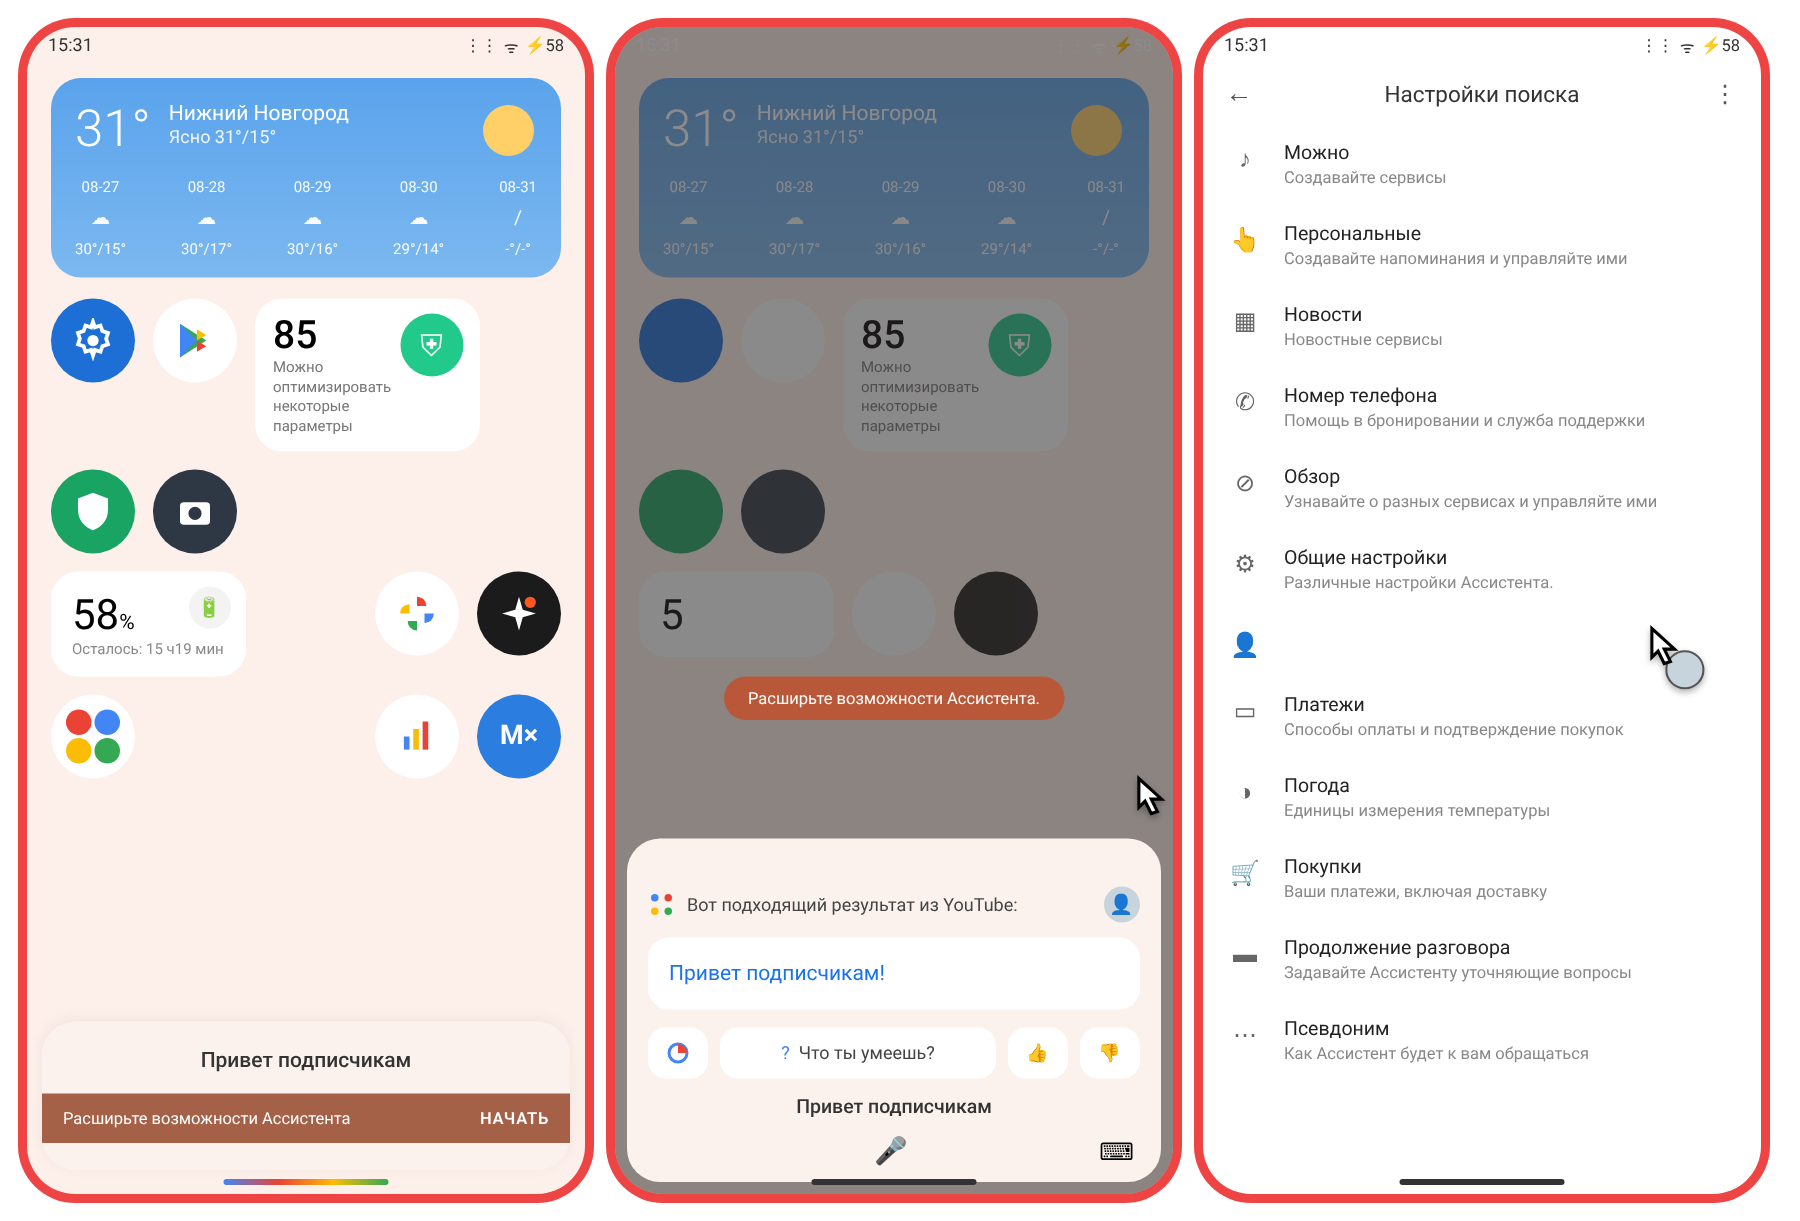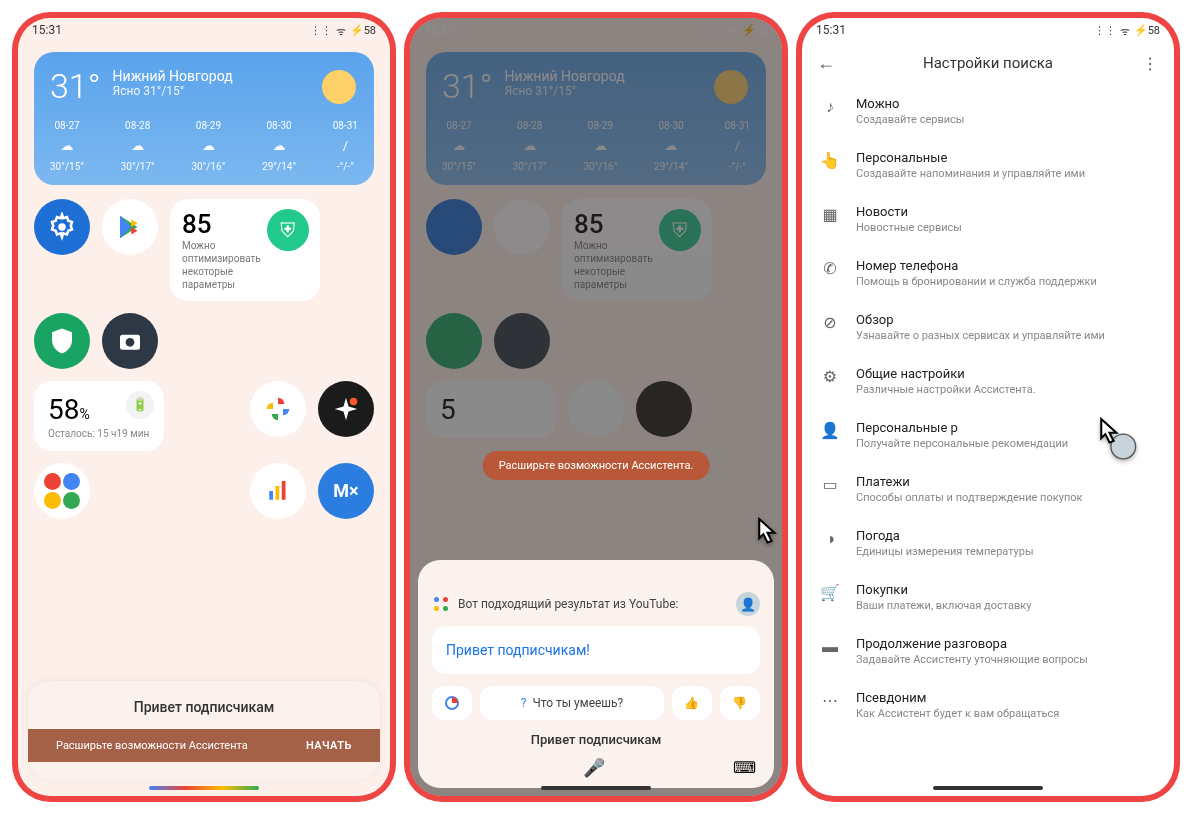--- a/index.html
+++ b/index.html
@@ -37,21 +37,21 @@
 
   .card58 { background: #fff; border-radius: 18px; padding: 12px 14px; width: 130px; position: relative; }
   .card58 .pct { font-size: 28px; font-weight: 400; }
   .card58 .pct small { font-size: 14px; }
   .card58 .sub { font-size: 10px; color: #888; margin-top: 2px; }
   .batt { position: absolute; right: 10px; top: 10px; width: 28px; height: 28px; border-radius: 50%; background: #f3f3f3; display: flex; align-items: center; justify-content: center; font-size: 13px; }
 
   
   .sheet1 { position: absolute; left: 10px; right: 10px; bottom: 16px; background: #fbf2ee; border-radius: 22px; padding: 18px 0; box-shadow: 0 -2px 10px rgba(0,0,0,.05); }
   .sheet1 .greet { text-align: center; font-size: 14px; font-weight: 500; color: #333; margin-bottom: 14px; }
-  .banner { background: #a56048; color: #fff; font-size: 11px; padding: 10px 28px; display: flex; justify-content: space-between; align-items: center; }
+  .banner { background: #a56048; color: #fff; font-size: 11px; padding: 10px 14px; display: flex; justify-content: space-between; align-items: center; }
   .banner .btn { font-weight: 600; letter-spacing: .5px; }
 
   .homebar { position: absolute; bottom: 6px; left: 50%; transform: translateX(-50%); width: 110px; height: 4px; border-radius: 2px; background: linear-gradient(90deg,#4285f4,#ea4335,#fbbc05,#34a853); }
 
   
   .dim { position: absolute; inset: 0; background: rgba(0,0,0,.45); }
   .toast { position: absolute; top: 433px; left: 50%; transform: translateX(-50%); background: #b85838; color: #fff; font-size: 11px; padding: 8px 16px; border-radius: 18px; white-space: nowrap; }
   .sheet2 { position: absolute; left: 8px; right: 8px; bottom: 8px; background: #fbf2ee; border-radius: 22px; padding: 32px 14px 10px; }
   .sheet2-head { display: flex; align-items: center; gap: 8px; font-size: 12px; color: #444; margin-bottom: 10px; }
   .gdots { width: 18px; height: 18px; position: relative; }
@@ -407,24 +407,20 @@
         </div>
         <div class="srow">
           <div class="ic">⚙</div>
     <div>
             <div class="t1">Общие настройки</div>
             <div class="t2">Различные настройки Ассистента.</div>
           </div>
         </div>
         <div class="srow">
           <div class="ic">👤</div>
-    <div>
-            <div class="t1">Персональные р</div>
-            <div class="t2">Получайте персональные рекомендации</div>
-          </div>
         </div>
         <div class="srow">
           <div class="ic">▭</div>
     <div>
             <div class="t1">Платежи</div>
             <div class="t2">Способы оплаты и подтверждение покупок</div>
           </div>
         </div>
         <div class="srow">
           <div class="ic">◑</div>

